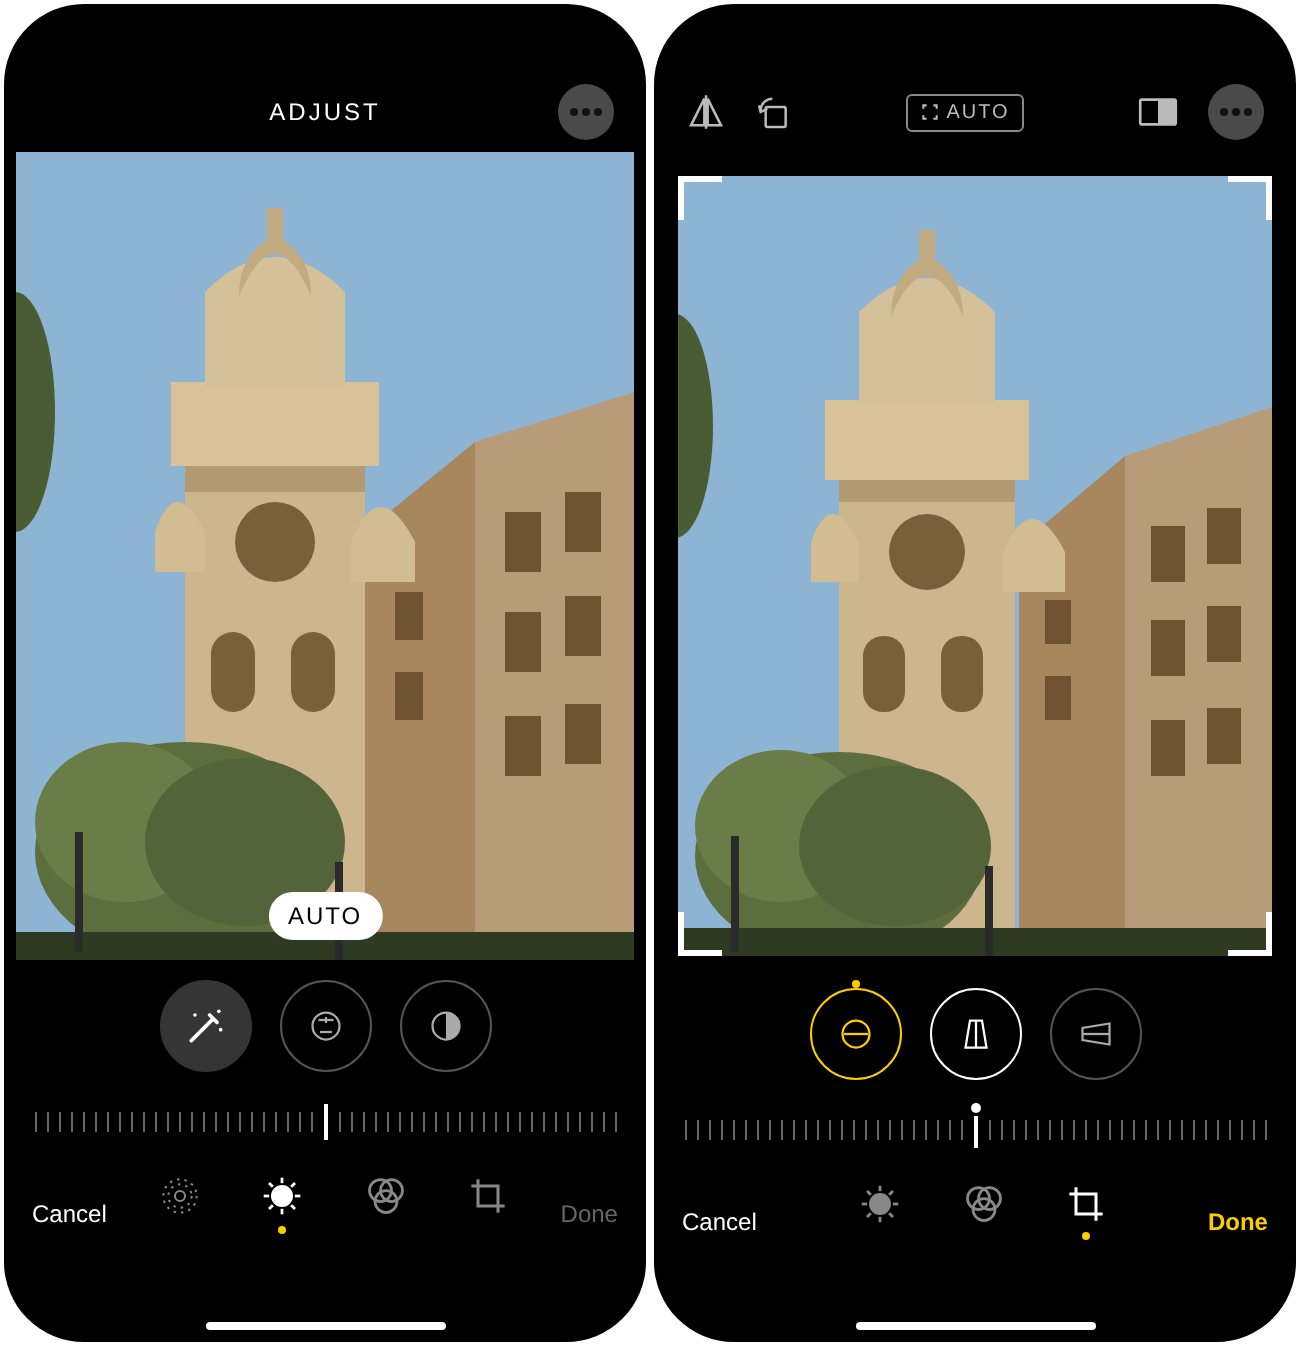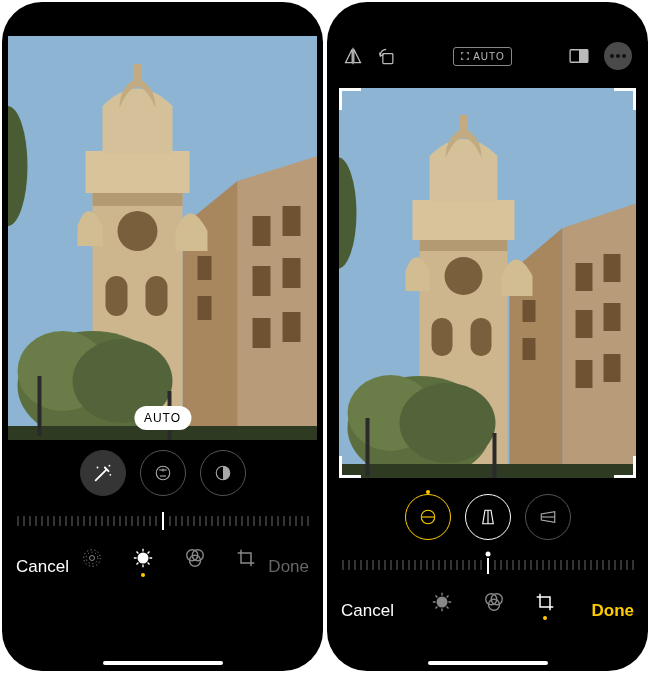--- a/index.html
+++ b/index.html
@@ -24,34 +24,44 @@
     .crop-corner.br { bottom:0; right:0; border-left:none; border-top:none; }
     .adjust-row { display:flex; align-items:center; justify-content:center; gap:14px; height:66px; position:relative; }
     .circle-btn { width:46px; height:46px; border-radius:50%; border:1.5px solid #555; display:flex; align-items:center; justify-content:center; color:#ccc; background:transparent; }
     .circle-btn.filled { background:#353535; border-color:#353535; color:#fff; }
     .circle-btn.active { border-color:#fff; color:#fff; }
     .circle-btn.yellow-dot { position:relative; }
     .circle-btn.yellow-dot::after { content:""; position:absolute; top:-5px; left:50%; transform:translateX(-50%); width:4px; height:4px; border-radius:50%; background:#ffcc00; }
     .ruler { height:30px; display:flex; align-items:center; justify-content:center; overflow:hidden; }
     .ruler svg { display:block; }
     .bottombar { display:flex; align-items:center; justify-content:space-between; padding:0 14px; height:44px; }
-    .bottombar .txt { color:#fff; font-size:17px;margin-top:17px; }
+    .bottombar .txt { color:#fff; font-size:12px;margin-top:17px; }
     .bottombar .txt.dim { color:#666; }
     .bottombar .txt.yellow { color:#ffcc00; font-weight:600; }
     .tabs { display:flex; align-items:center; gap:30px; }
     .tab { display:flex; align-items:center; justify-content:center; color:#888; position:relative; }
     .tab.active { color:#fff; }
     .tab .dot { position:absolute; bottom:-8px; width:4px; height:4px; border-radius:50%; background:#ffcc00; }
     .home-ind { position:absolute; bottom:6px; left:50%; transform:translateX(-50%); width:120px; height:4px; border-radius:3px; background:#fff; }
   </style>
 </head>
 <body>
 
 <div class="phone">
   <div class="status"></div>
+  <div class="topbar">
+    <div class="title">ADJUST</div>
+    <div class="more">
+      <svg width="16" height="4" viewBox="0 0 16 4">
+          <circle cx="2" cy="2" r="2" fill="#111"></circle>
+          <circle cx="8" cy="2" r="2" fill="#111"></circle>
+          <circle cx="14" cy="2" r="2" fill="#111"></circle>
+        </svg>
+    </div>
+  </div>
   <div class="photo-area">
     <svg class="photo-svg" viewBox="0 0 310 404" preserveAspectRatio="xMidYMid slice">
       <rect width="310" height="404" fill="#8db4d2"></rect>
 
       <polygon points="310,404 310,120 230,145 230,404" fill="#b89c7a"></polygon>
       <polygon points="230,145 230,404 175,404 175,190" fill="#a8865e"></polygon>
 
       <g fill="#6e5232">
         <rect x="245" y="180" width="18" height="30"></rect>
           <rect x="275" y="170" width="18" height="30"></rect>

